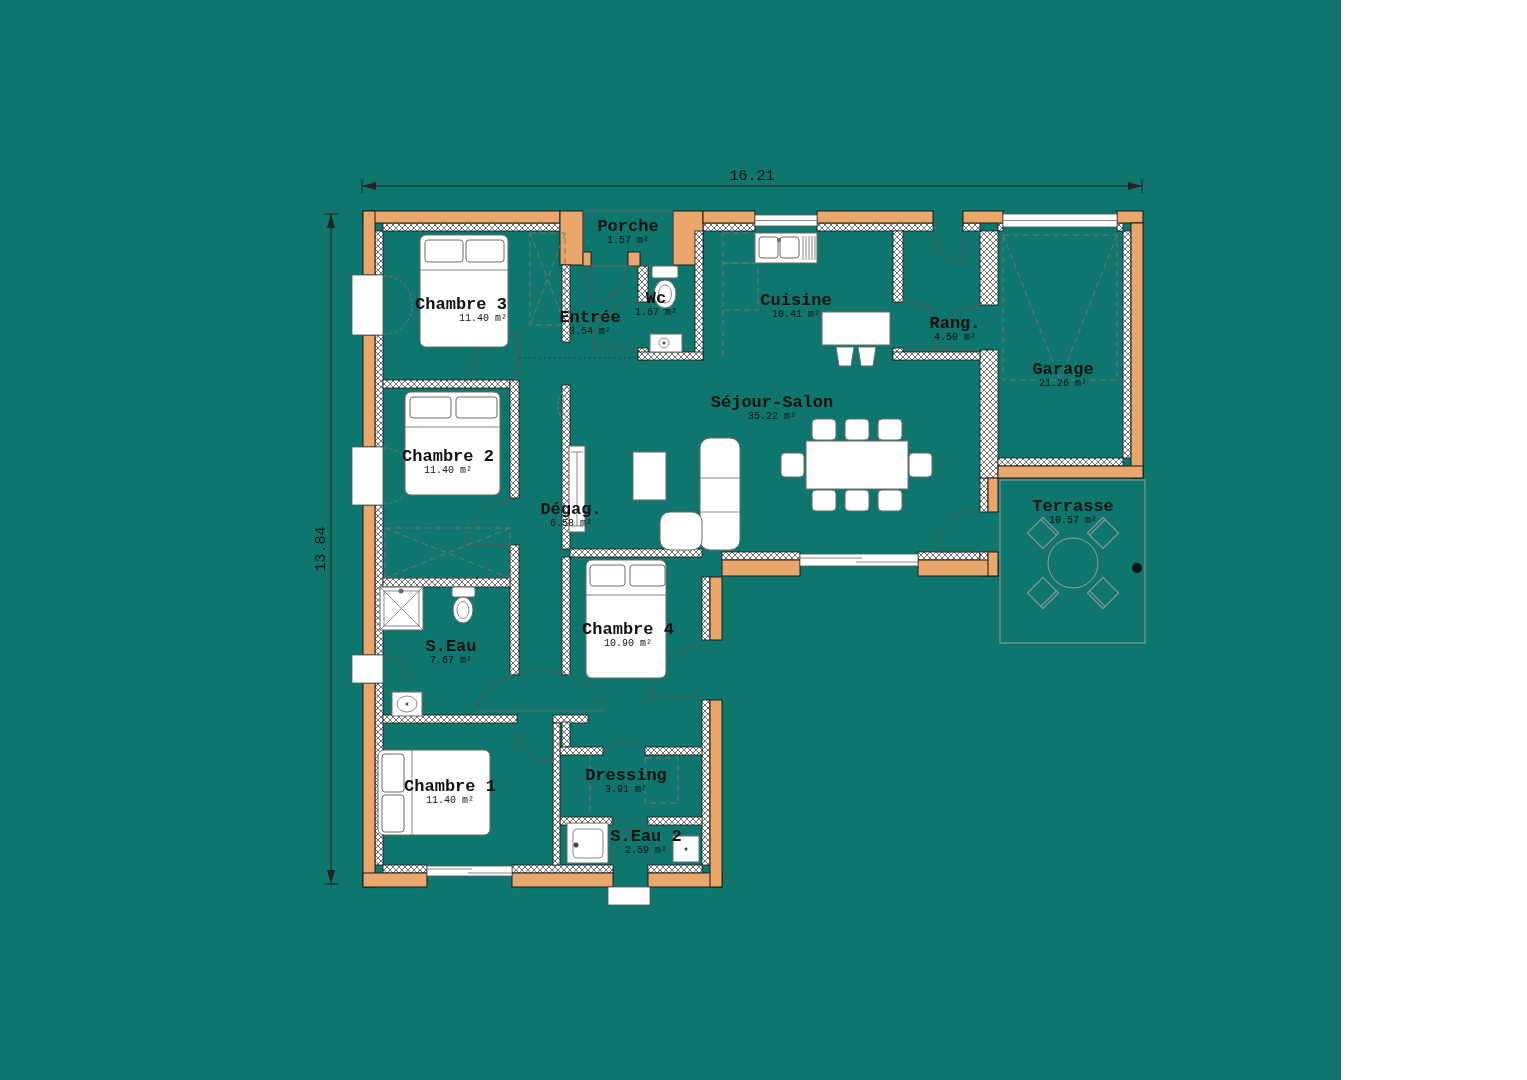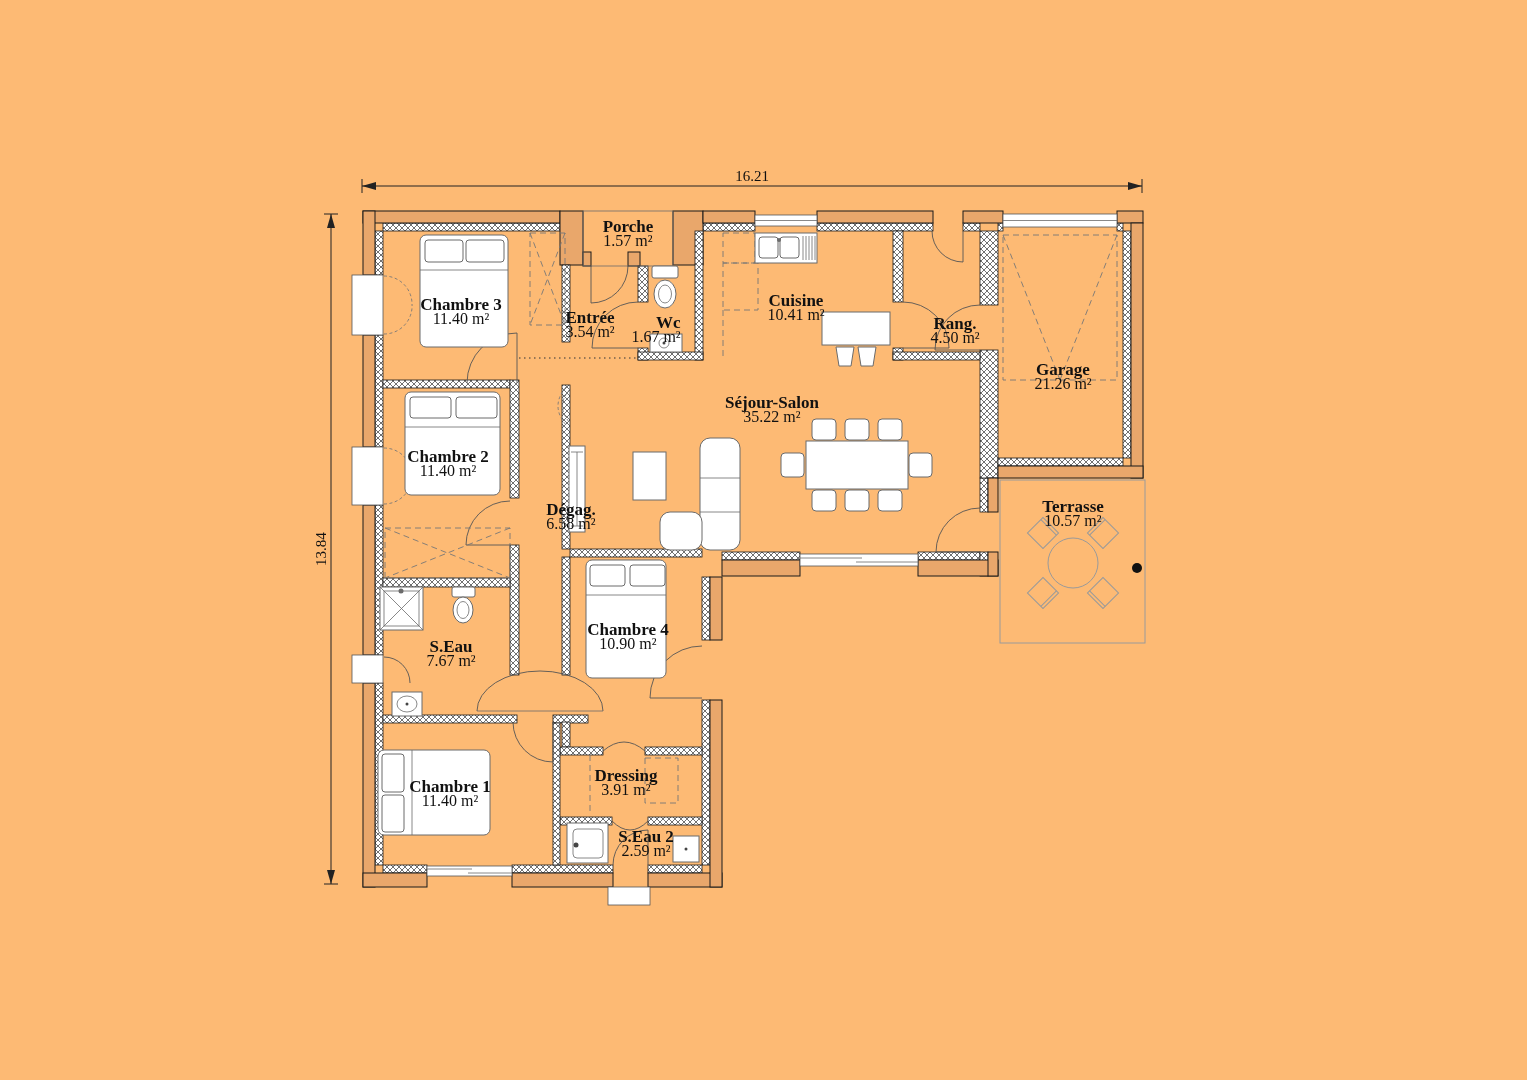--- a/index.html
+++ b/index.html
@@ -1,33 +1,33 @@
 <!DOCTYPE html>
 <html style="--wall: #E9A76B;"><head>
 <meta charset="utf-8">
 <style>
   html,body{margin:0;padding:0;background:#fff;}
-  .canvas{position:relative;width:1527px;height:1080px;background:#fdba74;overflow:hidden;
-          font-family:Liberation Serif, serif;}
+  .canvas{position:relative;width:1341px;height:1080px;background:#0f766e;overflow:hidden;
+          font-family:Liberation Mono, monospace;}
   .plan-svg{position:absolute;left:0;top:0;}
   .ow{fill:var(--wall,#E9A76B);stroke:#1a1a1a;stroke-width:1;}
   .hw{fill:url(#hx);stroke:#1a1a1a;stroke-width:.8;}
   .fur{fill:#fff;stroke:#6b6b6b;stroke-width:1;}
   .fur2{fill:none;stroke:#6b6b6b;stroke-width:.8;}
   .thin{fill:#fff;stroke:#555;stroke-width:.8;}
   .arc{fill:none;stroke:#555;stroke-width:.9;}
   .dsh{fill:none;stroke:#777;stroke-width:.9;stroke-dasharray:6 4;}
   .dsh2{fill:none;stroke:#777;stroke-width:.9;stroke-dasharray:3 2.5;}
   .dot{fill:none;stroke:#333;stroke-width:1.1;stroke-dasharray:1.5 3.5;}
   .gray{fill:none;stroke:#9a9a9a;stroke-width:1;}
   .dim{stroke:#222;stroke-width:1;fill:none;}
   .dimfill{fill:#222;stroke:none;}
   .room-label{position:absolute;text-align:center;transform:translate(-50%,0);color:#111;white-space:nowrap;}
   .room-label .rname{display:block;font-weight:bold;font-size:17px;line-height:14px;}
-  .room-label .rarea{display:block;font-size:16px;line-height:13px;}
+  .room-label .rarea{display:block;font-size:10px;line-height:13px;}
   .dim-label{position:absolute;font-size:15px;color:#111;transform:translate(-50%,-50%);white-space:nowrap;}
   .dim-label.vert{transform:translate(-50%,-50%) rotate(-90deg);}
 </style>
 </head>
 <body>
 
 <div class="canvas">
 
 <svg class="plan-svg" width="1527" height="1080" viewBox="0 0 1527 1080">
   <defs>
@@ -336,29 +336,29 @@
   </g>
 </svg>
 
 <div class="dim-label" style="left:752px;top:176px;">16.21</div>
 <div class="dim-label vert" style="left:321px;top:549px;">13.84</div>
 
 <div class="room-label" style="left:628px;top:220px;">
   <span class="rname">Porche</span>
       <span class="rarea">1.57 m²</span>
 </div>
-<div class="room-label" style="left:461px;top:298px;">
+<div class="room-label" style="left:461px;top:298px;text-align:right;">
   <span class="rname">Chambre 3</span>
       <span class="rarea">11.40 m²</span>
 </div>
 <div class="room-label" style="left:590px;top:311px;">
   <span class="rname">Entrée</span>
       <span class="rarea">3.54 m²</span>
 </div>
-<div class="room-label" style="left:656px;top:316px;text-align:right;">
+<div class="room-label" style="left:656px;top:292px;">
   <span class="rname">Wc</span>
       <span class="rarea">1.67 m²</span>
 </div>
 <div class="room-label" style="left:796px;top:294px;">
   <span class="rname">Cuisine</span>
       <span class="rarea">10.41 m²</span>
 </div>
 <div class="room-label" style="left:955px;top:281px;margin-top:36px;">
   <span class="rname">Rang.</span>
       <span class="rarea">4.50 m²</span>

